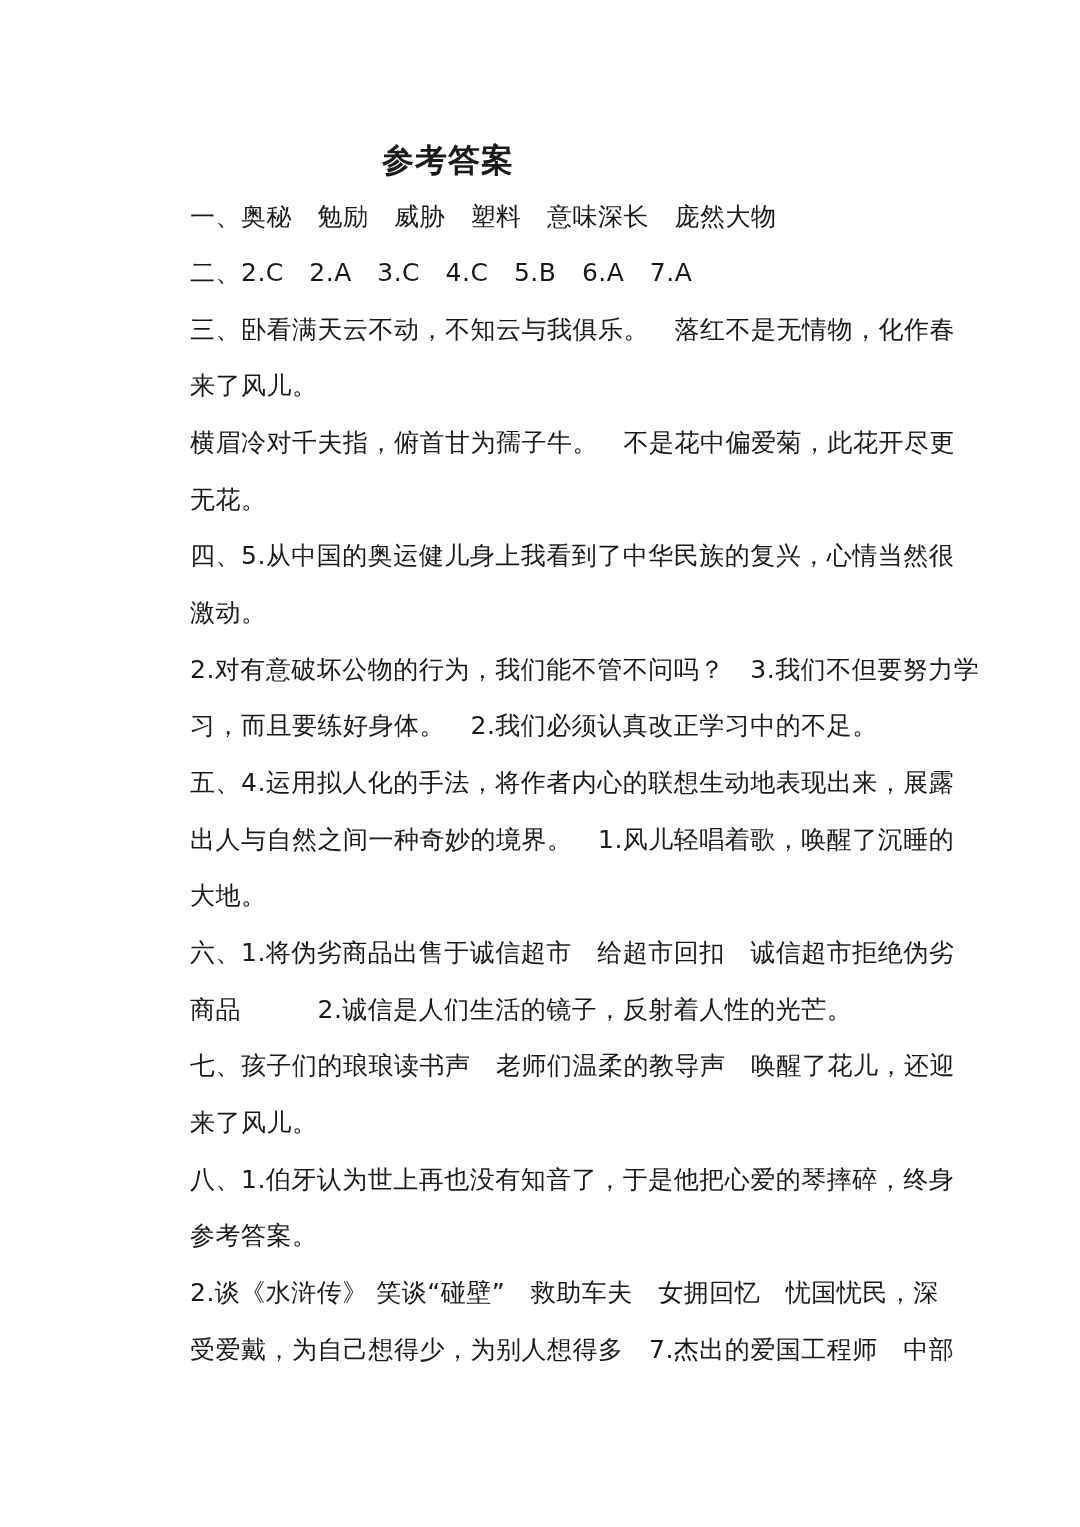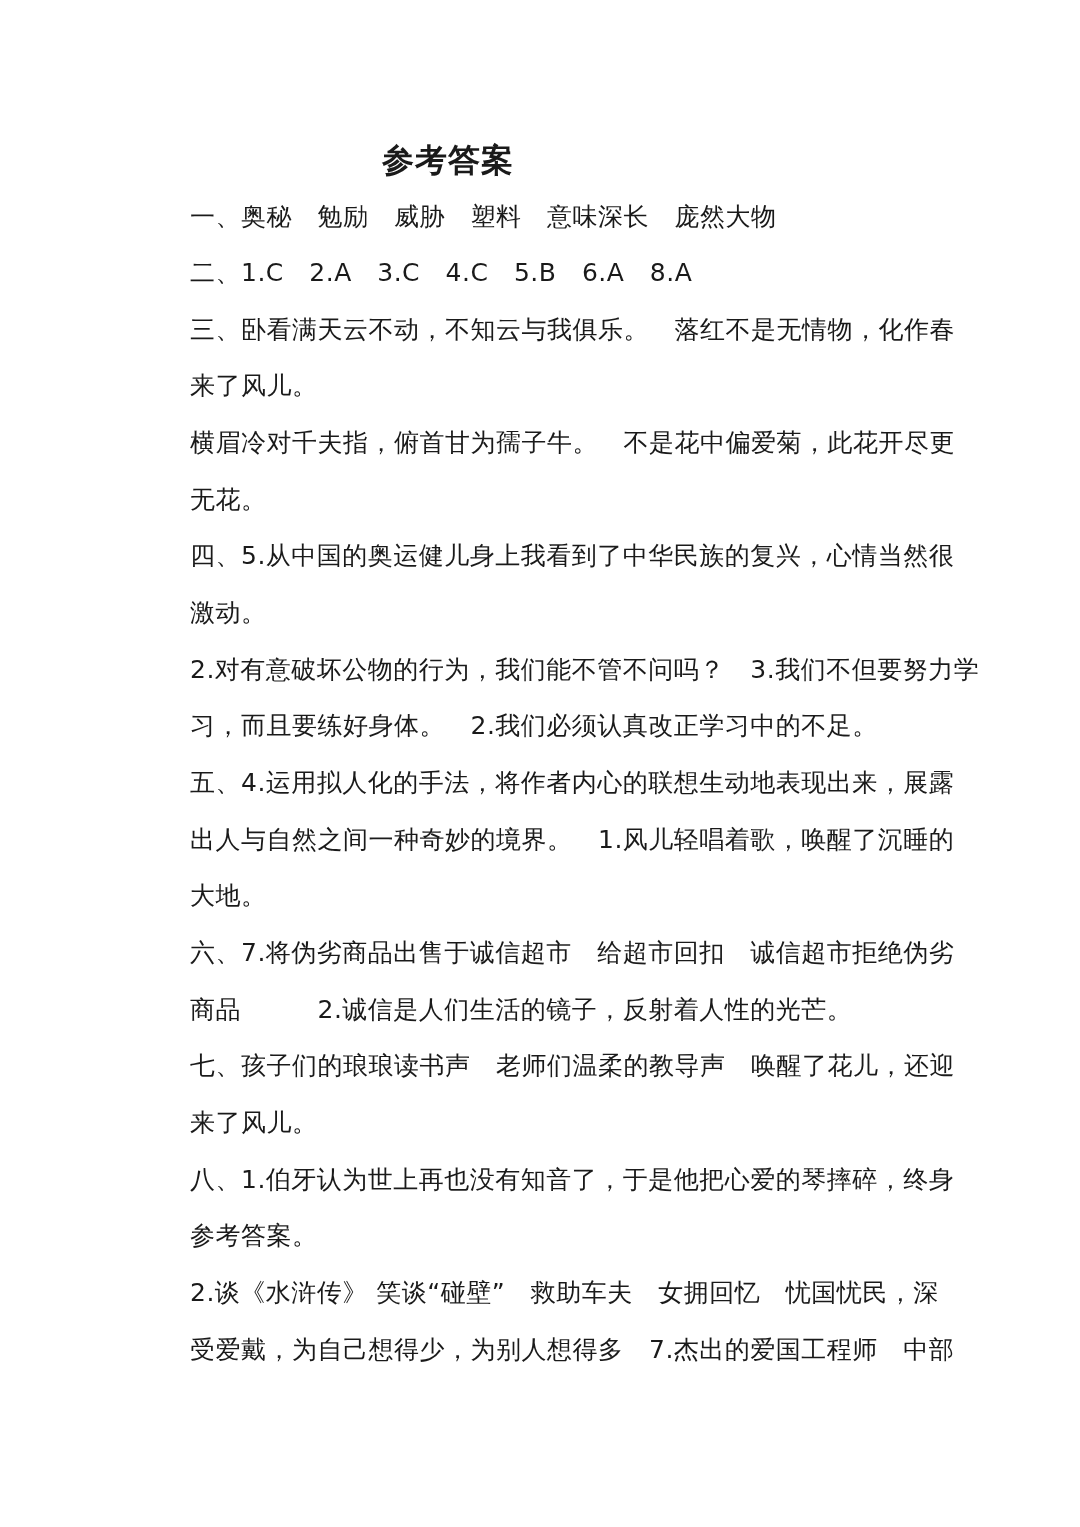--- a/index.html
+++ b/index.html
@@ -9,33 +9,33 @@
                   font-size: 32px; font-weight: bold; line-height: 40px; letter-spacing: 1px; }
     .line { position: absolute; left: 166px; width: 760px; font-size: 25px; line-height: 40px;
             white-space: pre; letter-spacing: 0.5px; margin-left: 24px; }
   </style>
 </head>
 <body>
 
 <div>
   <div class="page-title">参考答案</div>
   <div class="line" style="top:197px">一、奥秘　勉励　威胁　塑料　意味深长　庞然大物</div>
-  <div class="line" style="top:253px">二、1.C　2.A　3.C　4.C　5.B　6.A　8.A</div>
+  <div class="line" style="top:253px">二、2.C　2.A　3.C　4.C　5.B　6.A　7.A</div>
   <div class="line" style="top:310px">三、卧看满天云不动，不知云与我俱乐。　落红不是无情物，化作春</div>
   <div class="line" style="top:366px">来了风儿。</div>
   <div class="line" style="top:423px">横眉冷对千夫指，俯首甘为孺子牛。　不是花中偏爱菊，此花开尽更</div>
   <div class="line" style="top:480px">无花。</div>
   <div class="line" style="top:536px">四、5.从中国的奥运健儿身上我看到了中华民族的复兴，心情当然很</div>
   <div class="line" style="top:593px">激动。</div>
   <div class="line" style="top:650px">2.对有意破坏公物的行为，我们能不管不问吗？　3.我们不但要努力学</div>
   <div class="line" style="top:706px">习，而且要练好身体。　2.我们必须认真改正学习中的不足。</div>
   <div class="line" style="top:763px">五、4.运用拟人化的手法，将作者内心的联想生动地表现出来，展露</div>
   <div class="line" style="top:820px">出人与自然之间一种奇妙的境界。　1.风儿轻唱着歌，唤醒了沉睡的</div>
   <div class="line" style="top:876px">大地。</div>
-  <div class="line" style="top:933px">六、7.将伪劣商品出售于诚信超市　给超市回扣　诚信超市拒绝伪劣</div>
+  <div class="line" style="top:933px">六、1.将伪劣商品出售于诚信超市　给超市回扣　诚信超市拒绝伪劣</div>
   <div class="line" style="top:990px">商品　　　2.诚信是人们生活的镜子，反射着人性的光芒。</div>
   <div class="line" style="top:1046px">七、孩子们的琅琅读书声　老师们温柔的教导声　唤醒了花儿，还迎</div>
   <div class="line" style="top:1103px">来了风儿。</div>
   <div class="line" style="top:1160px">八、1.伯牙认为世上再也没有知音了，于是他把心爱的琴摔碎，终身</div>
   <div class="line" style="top:1216px">参考答案。</div>
   <div class="line" style="top:1273px">2.谈《水浒传》 笑谈“碰壁”　救助车夫　女拥回忆　忧国忧民，深</div>
   <div class="line" style="top:1330px">受爱戴，为自己想得少，为别人想得多　7.杰出的爱国工程师　中部</div>
 </div>
 
 </body></html>

